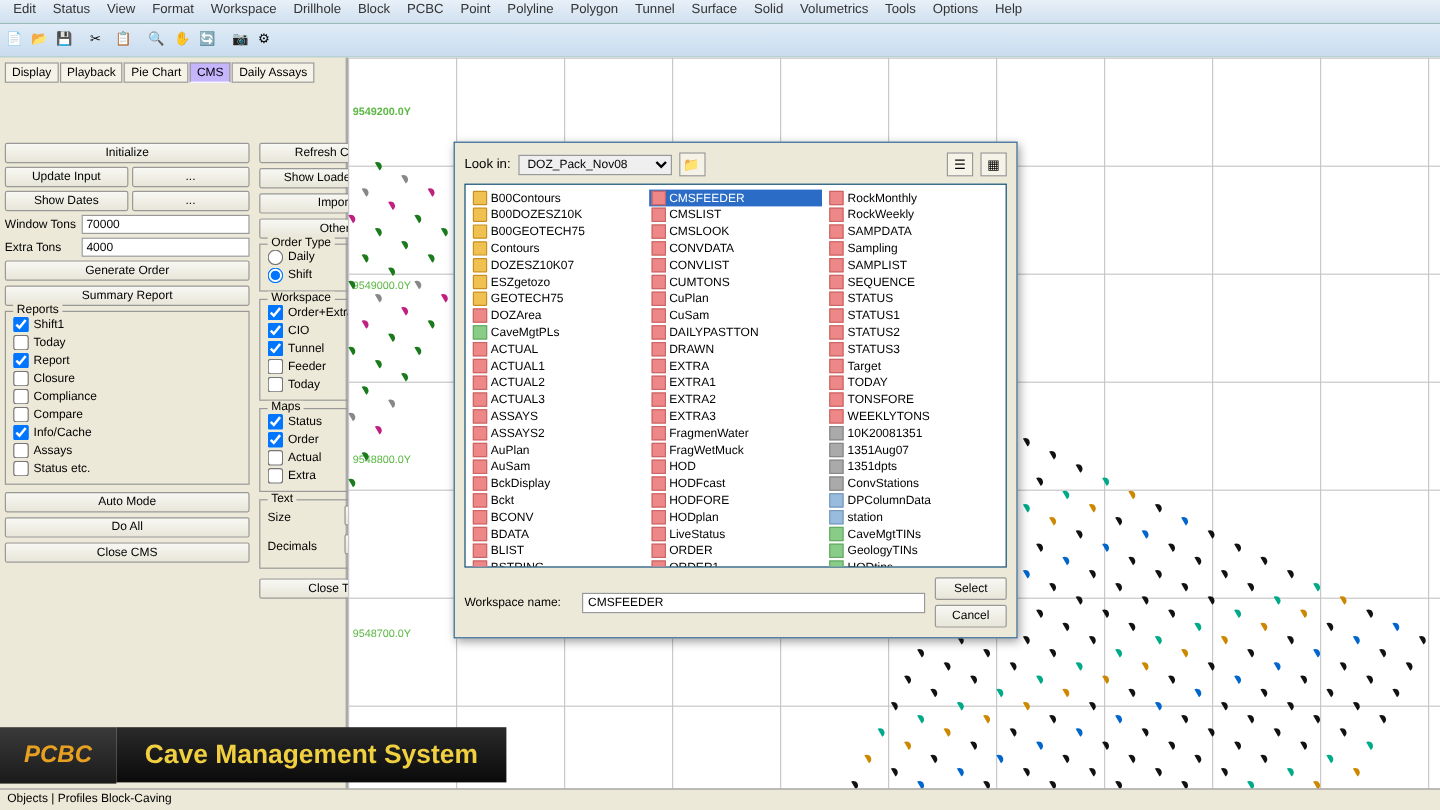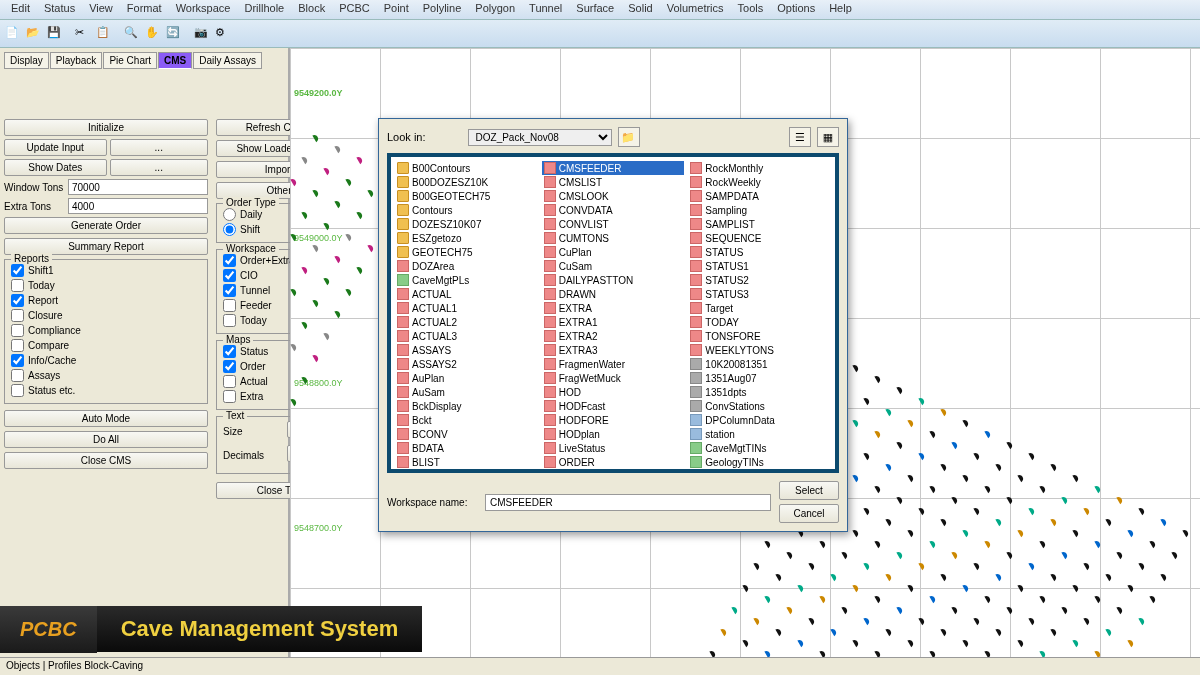--- a/index.html
+++ b/index.html
@@ -10,21 +10,21 @@
 
 .toolbar { background: linear-gradient(#e0ecf6, #c8dcef); height: 28px; border-bottom: 1px solid #9bb; display: flex; align-items: center; padding: 0 4px; gap: 3px; }
 .toolbar .tbtn { width: 18px; height: 18px; border: 1px solid transparent; border-radius: 2px; display: inline-block; }
 .toolbar .sep { width: 4px; }
 
 .main { display: flex; height: calc(100% - 48px); }
 
 .sidebar { width: 290px; background: #ece9d8; border-right: 2px solid #aaa; padding: 4px; position: relative; }
 .tabs { display: flex; gap: 1px; margin-bottom: 6px; }
 .tabs .tab { border: 1px solid #999; background: #f5f3e8; padding: 2px 5px; font-size: 10px; }
-.tabs .tab.active { background: #8b5cf6; border-bottom: 1px solid #fff; font-weight: bold;}
+.tabs .tab.active { background: #c4b5fd; border-bottom: 1px solid #fff; font-weight: normal;}
 
 .panel-cols { display: flex; gap: 8px; }
 .col { flex: 1; margin-top: 44px; }
 
 .btn { display: block; background: linear-gradient(#f8f8f4,#e8e6d8); border: 1px solid #999; border-radius: 2px; padding: 2px 4px; font-size: 10px; margin-bottom: 4px; text-align: center; cursor: default; width: 100%; }
 .btn.small { display: inline-block; width: 22px; padding: 2px 2px; }
 .inline { display:flex; gap:3px; align-items:center; margin-bottom:3px;}
 .inline .btn { margin: 0; flex: 1;}
 
 .grp { border: 1px solid #999; padding: 4px 6px 4px 6px; margin-bottom: 6px; position: relative; }
@@ -37,23 +37,23 @@
 
 .canvas { flex: 1; position: relative; background: #fff; overflow: hidden;}
 .grid-line { position:absolute; background:#c8c8c8;}
 .axis-label { position:absolute; color:#5bb843; font-size:9px;}
 
 .dialog { position: absolute; left: 378px; top: 118px; width: 470px; background: #ece9d8; border: 1px solid #369; box-shadow: 2px 3px 8px rgba(0,0,0,0.4); }
 .dlg-title { background: linear-gradient(#4a8cd6,#2a6cc6); color:#fff; padding: 3px 6px; font-size: 11px; display:flex; justify-content:space-between; align-items:center;}
 .dlg-close { width:18px; height:16px; background:#d44; color:#fff; border:1px solid #a22; text-align:center; line-height:14px; font-size:10px; cursor:default;}
 .dlg-body { padding: 8px; }
 .dlg-toolbar { display:flex; align-items:center; gap:6px; margin-bottom:6px;}
-.dlg-toolbar select { border:1px solid #999; padding:1px 3px; font-size:10px; width:144px;margin-left:36px;}
+.dlg-toolbar select { border:1px solid #999; padding:1px 3px; font-size:10px; width:128px;}
 .dlg-tbtn { width:22px; height:20px; border:1px solid #999; background:#f5f3e8; display:inline-flex; align-items:center; justify-content:center;}
-.filelist { background:#fff; border:4px solid #0c4a6e; height: 320px; padding:4px; overflow:hidden;}
+.filelist { background:#fff; border:1px solid #0c4a6e; height: 320px; padding:4px; overflow:hidden;}
 .file-cols { display:flex; gap:4px;}
 .file-col { flex:1;}
 .file-item { display:flex; align-items:center; gap:3px; font-size:10px; padding:1px 2px; white-space:nowrap; cursor:default;}
 .file-item.sel { background:#2a6cc6; color:#fff;}
 .fico { width:12px; height:12px; flex-shrink:0; display:inline-block;}
 .fico.folder { background:#f0c050; border:1px solid #c89020; border-radius:1px;}
 .fico.wr { background:#e88; border:1px solid #c66;}
 .fico.sp { background:#8c8; border:1px solid #6a6;}
 .fico.tn { background:#9bd; border:1px solid #79b;}
 .fico.dx { background:#aaa; border:1px solid #888;}

